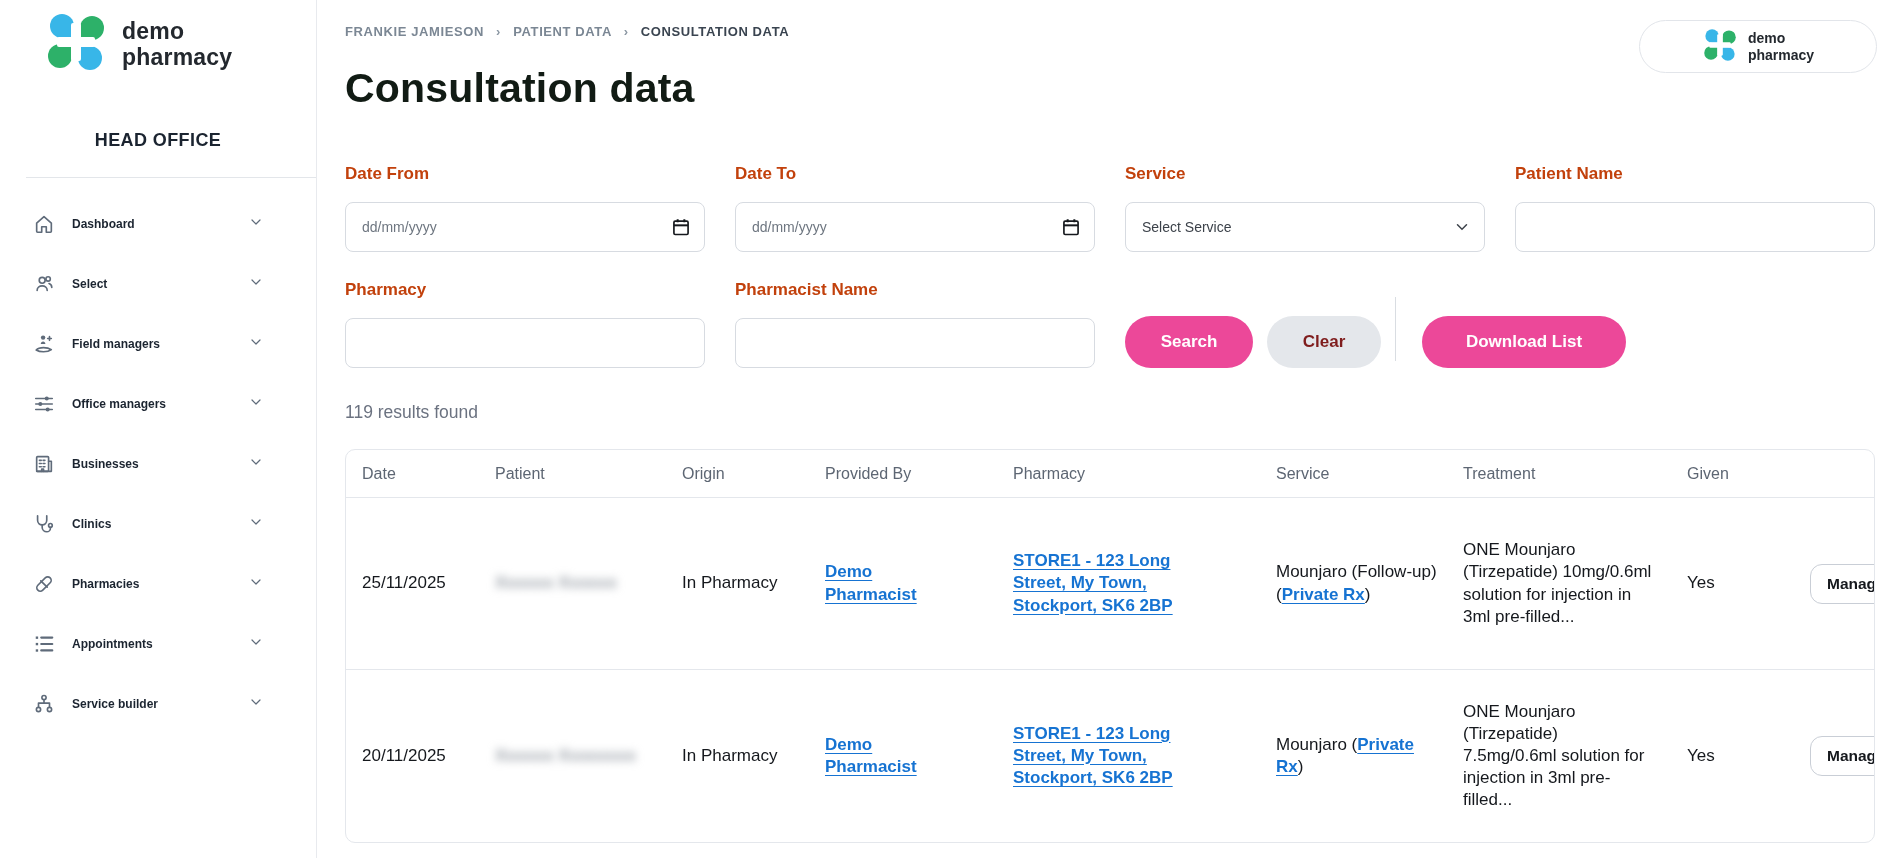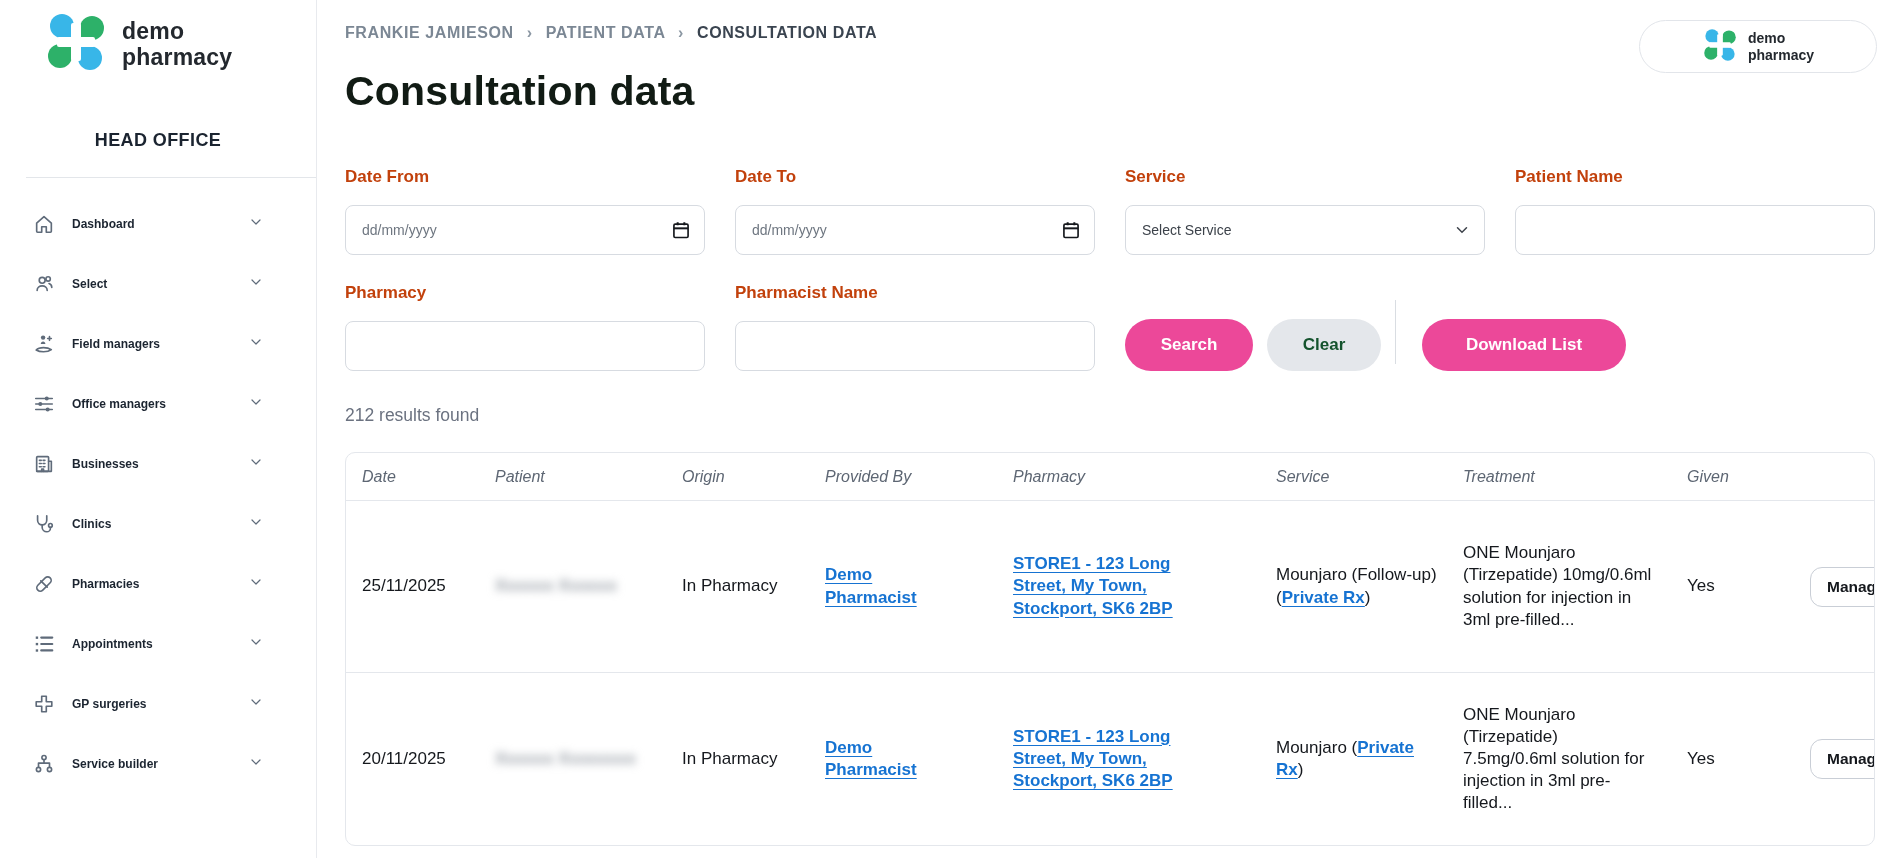--- a/index.html
+++ b/index.html
@@ -19,21 +19,21 @@
     cursor:pointer; }
   .nav-item .nicon { width:24px; height:24px; flex:0 0 24px; display:flex;
     align-items:center; justify-content:center; }
   .nav-item .nlabel { margin-left:16px; font-size:12px; font-weight:700; color:#1b2430; flex:1; }
   .nav-item .chev { color:#555f6b; }
   svg.sic { stroke:#5f6b7a; fill:none; stroke-width:1.8; stroke-linecap:round; stroke-linejoin:round; }
   svg.sic .fill { fill:#5f6b7a; stroke:none; }
 
   
   .main { position:absolute; left:317px; top:0; width:1578px; height:858px; padding:24px 20px 0 28px; }
-  .breadcrumb { font-size:16px; font-weight:600; letter-spacing:.6px; color:#7b8794; }
+  .breadcrumb { font-size:13px; font-weight:600; letter-spacing:.6px; color:#7b8794; }
   .breadcrumb .crumb-last { color:#3a4450; }
   .breadcrumb .sep { margin:0 8px; color:#8b97a3; }
   .page-title { font-size:41px; font-weight:700; color:#111b14; margin-top:26px; letter-spacing:.2px; }
 
   .brand-badge { position:absolute; top:20px; right:18px; width:238px; height:53px;
     border:1px solid #e2e5ea; border-radius:27px; background:#fff;
     display:flex; align-items:center; justify-content:center; gap:10px; cursor:pointer; }
   .brand-badge .badge-text { font-size:14px; font-weight:600; color:#23282e; line-height:1.15; }
 
   
@@ -46,33 +46,33 @@
     font-family:"Liberation Sans", sans-serif; outline:none; }
   .control input::placeholder { color:#6e7680; opacity:1; }
   .select-box { display:flex; align-items:center; cursor:pointer; color:#3c424a; }
   .ctl-icon { position:absolute; right:14px; top:50%; transform:translateY(-50%); display:flex; }
 
   .actions { grid-column:3 / span 2; display:flex; align-items:flex-end; gap:14px; }
   .btn { height:52px; border:none; border-radius:26px; font-size:17px; font-weight:700;
     font-family:"Liberation Sans", sans-serif; cursor:pointer; }
   .btn-dark { background:#ec4899; color:#fff; }
   .btn-search { width:128px; }
-  .btn-clear { width:114px; background:#e4e7eb; color:#14532d; }
+  .btn-clear { width:114px; background:#e4e7eb; color:#7f1d1d; }
   .btn-download { width:204px; margin-left:12px; }
   .vdivider { width:1px; height:64px; background:#d9dde2; align-self:center; margin-top:10px; }
 
   .results-summary { margin-top:34px; font-size:17.5px; color:#6b7280; }
 
   
   .table { margin-top:26px; width:1530px; border:1px solid #e4e7ec; border-radius:10px;
     background:#fff; overflow:hidden; }
   .trow { display:grid;
     grid-template-columns:133px 187px 143px 188px 263px 187px 224px 75px 1fr;
     padding:0 16px; align-items:center; }
-  .thead { height:48px; border-bottom:1px solid #e4e7ec;font-style:italic; }
+  .thead { height:48px; border-bottom:1px solid #e4e7ec; }
   .thead .th { font-size:16px; font-weight:500; color:#5d6673; }
   .tbody-row { min-height:172px; border-bottom:1px solid #e4e7ec; }
   .tbody-row:last-child { border-bottom:none; }
   .cell { font-size:17px; color:#15181d; line-height:1.3; padding-right:26px; }
   .blurred { filter:blur(4px); color:#9aa0a8; font-weight:600; }
   a.link { color:#1673d2; font-weight:700; text-decoration:underline; text-underline-offset:3px; }
   .provided .link { display:inline-block; max-width:112px; }
   .pharmacy-cell .link { display:inline-block; max-width:205px; }
   .treatment-cell { padding-right:34px; }
   .manage-cell { display:flex; justify-content:flex-start; }
@@ -233,33 +233,20 @@
       <span class="nlabel">Appointments</span>
       <span class="chev">
         <svg class="sic" width="16" height="16" viewBox="0 0 24 24">
             <path d="M6 9l6 6 6-6"></path>
           </svg>
       </span>
     </li>
     <li class="nav-item">
       <span class="nicon">
         <svg class="sic" width="22" height="22" viewBox="0 0 24 24">
-            <path d="M9.5 3.5h5v6h6v5h-6v6h-5v-6h-6v-5h6z"></path>
-          </svg>
-      </span>
-      <span class="nlabel">GP surgeries</span>
-      <span class="chev">
-        <svg class="sic" width="16" height="16" viewBox="0 0 24 24">
-            <path d="M6 9l6 6 6-6"></path>
-          </svg>
-      </span>
-    </li>
-    <li class="nav-item">
-      <span class="nicon">
-        <svg class="sic" width="22" height="22" viewBox="0 0 24 24">
             <circle cx="12" cy="5" r="2.3"></circle>
             <circle cx="6" cy="18" r="2.3"></circle>
             <circle cx="18" cy="18" r="2.3"></circle>
             <path d="M12 7.5v3.5M12 11H6v4.5M12 11h6v4.5"></path>
           </svg>
       </span>
       <span class="nlabel">Service builder</span>
       <span class="chev">
         <svg class="sic" width="16" height="16" viewBox="0 0 24 24">
             <path d="M6 9l6 6 6-6"></path>
@@ -354,21 +341,21 @@
     </div>
 
     <div class="actions">
       <button class="btn btn-dark btn-search">Search</button>
       <button class="btn btn-clear">Clear</button>
       <span class="vdivider"></span>
       <button class="btn btn-dark btn-download">Download List</button>
     </div>
   </div>
 
-  <div class="results-summary">212 results found</div>
+  <div class="results-summary">119 results found</div>
 
   <div class="table">
     <div class="trow thead">
       <div class="th">Date</div>
       <div class="th">Patient</div>
       <div class="th">Origin</div>
       <div class="th">Provided By</div>
       <div class="th">Pharmacy</div>
       <div class="th">Service</div>
       <div class="th">Treatment</div>

